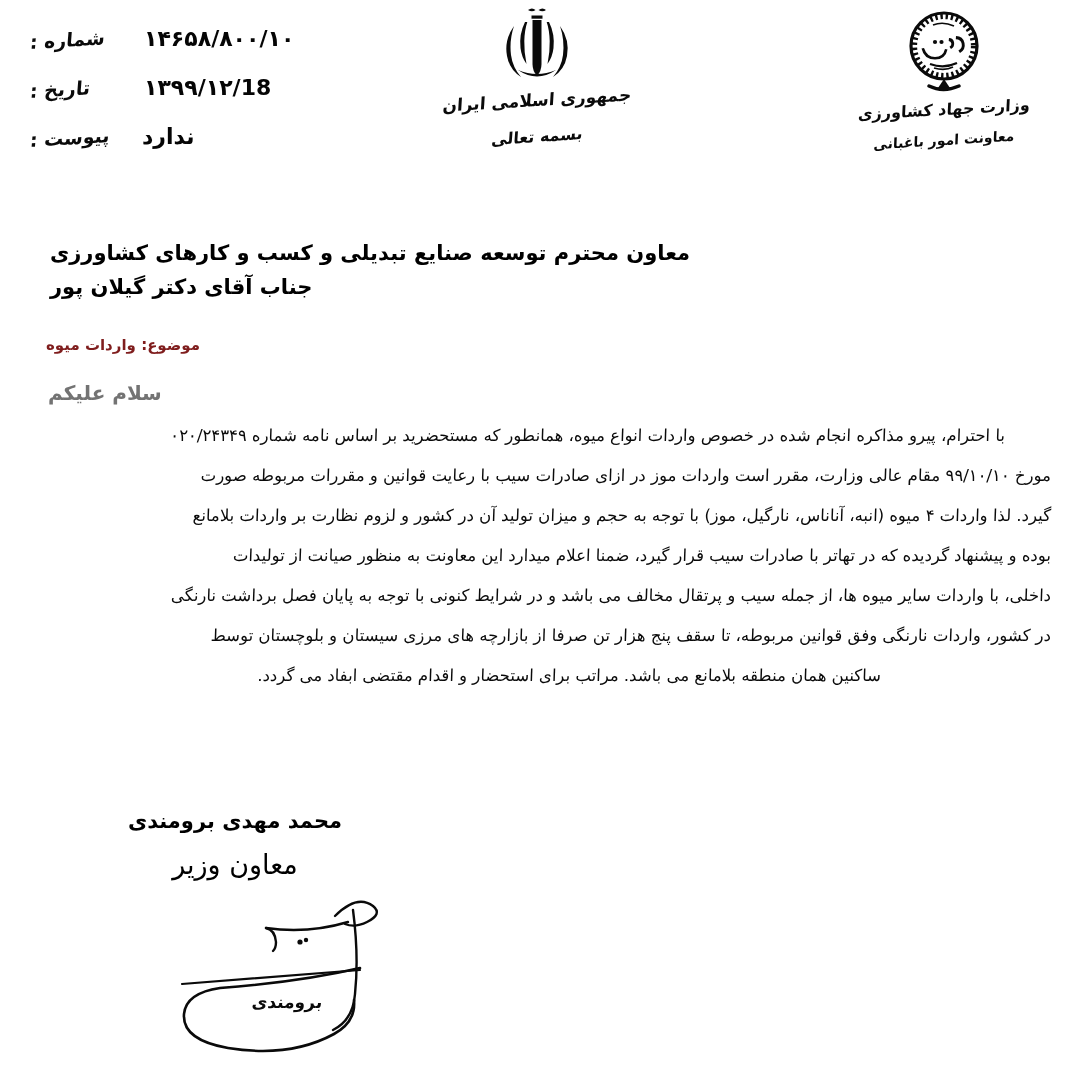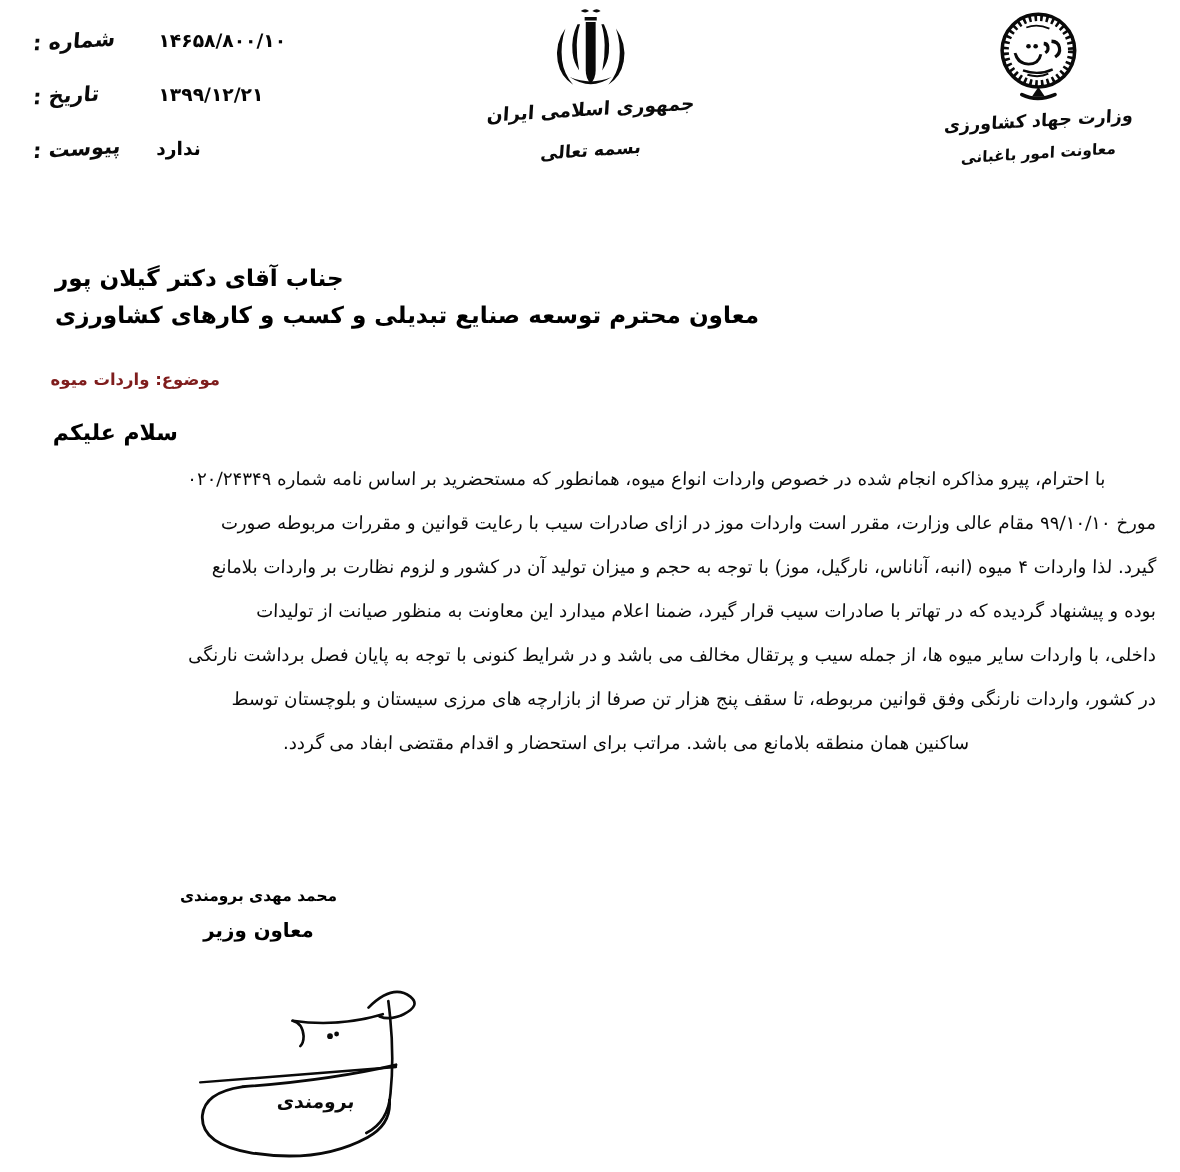--- a/index.html
+++ b/index.html
@@ -111,21 +111,21 @@
     font-size: 19px;
     color: #0a0a0a;
     width: 96px;
     text-align: left;
     transform: rotate(-3.5deg) skewX(-8deg);
     white-space: nowrap;
   }
   .meta-value {
     font-family: "DejaVu Sans", sans-serif;
     font-weight: 700;
-    font-size: 17px;
+    font-size: 22px;
     color: #050505;
     letter-spacing: .6px;
     margin-left: 18px;
     white-space: nowrap;
     direction: ltr;
     unicode-bidi: bidi-override;
   }
   .meta-value.rtl-val {
     direction: rtl;
     unicode-bidi: normal;
@@ -167,21 +167,21 @@
   .salutation {
     position: absolute;
     top: 381px;
     left: 24px;
     right: 24px;
     text-align: left;
     padding-left: 24px;
     font-family: "DejaVu Sans", sans-serif;
     font-weight: 700;
     font-size: 20px;
-    color: #000000;
+    color: #737373;
   }
 
   .body-text {
     position: absolute;
     top: 416px;
     left: 22px;
     right: 22px;
     font-family: "DejaVu Sans", sans-serif;
     font-size: 16.5px;
     font-weight: 500;
@@ -204,28 +204,28 @@
   .signature {
     position: absolute;
     top: 805px;
     left: 0;
     width: 470px;
     text-align: center;
   }
   .sig-name {
     font-family: "DejaVu Sans", sans-serif;
     font-weight: 700;
-    font-size: 14px;
+    font-size: 21px;
     color: #000;
     line-height: 1.55;
   }
   .sig-title {
     font-family: "DejaVu Sans", sans-serif;
-    font-weight: 700;
-    font-size: 18px;
+    font-weight: 400;
+    font-size: 27px;
     color: #000;
     margin-top: 6px;
     line-height: 1.55;
   }
   .sig-mark {
     position: absolute;
     top: 880px;
     left: 160px;
     width: 330px;
     height: 175px;
@@ -303,34 +303,34 @@
       <div class="country-line">جمهوری اسلامی ایران</div>
       <div class="basmala-line">بسمه تعالی</div>
     </div>
 
     <div class="meta-block">
       <div class="meta-row">
         <div class="meta-value">۱۴۶۵۸/۸۰۰/۱۰</div>
         <div class="meta-label">شماره :</div>
       </div>
       <div class="meta-row">
-        <div class="meta-value">۱۳۹۹/۱۲/۲۱</div>
+        <div class="meta-value">۱۳۹۹/۱۲/18</div>
         <div class="meta-label">تاریخ :</div>
       </div>
       <div class="meta-row">
         <div class="meta-value rtl-val">ندارد</div>
         <div class="meta-label">پیوست :</div>
       </div>
     </div>
   </div>
 
   
   <div class="recipient">
+    <div class="recipient-line">معاون محترم توسعه صنایع تبدیلی و کسب و کارهای کشاورزی</div>
     <div class="recipient-line">جناب آقای دکتر گیلان پور</div>
-    <div class="recipient-line">معاون محترم توسعه صنایع تبدیلی و کسب و کارهای کشاورزی</div>
   </div>
 
   
   <div class="subject">موضوع: واردات میوه</div>
 
   
   <div class="salutation">سلام علیکم</div>
 
   
   <div class="body-text">

